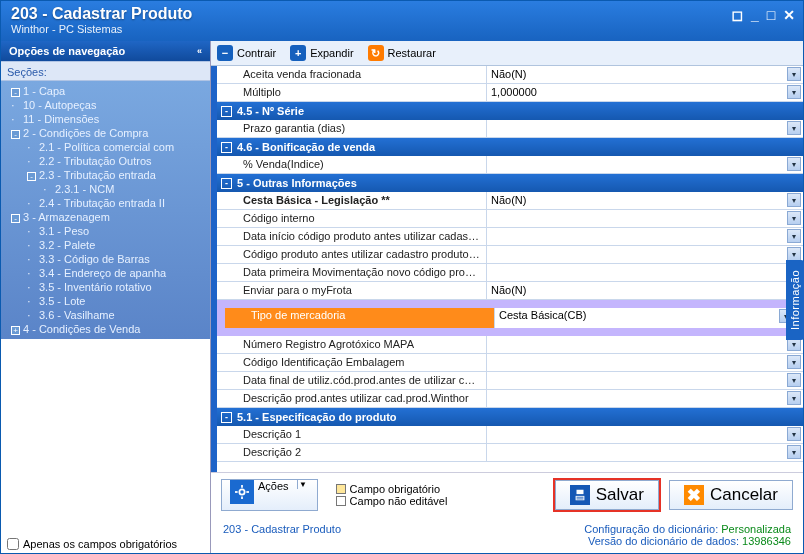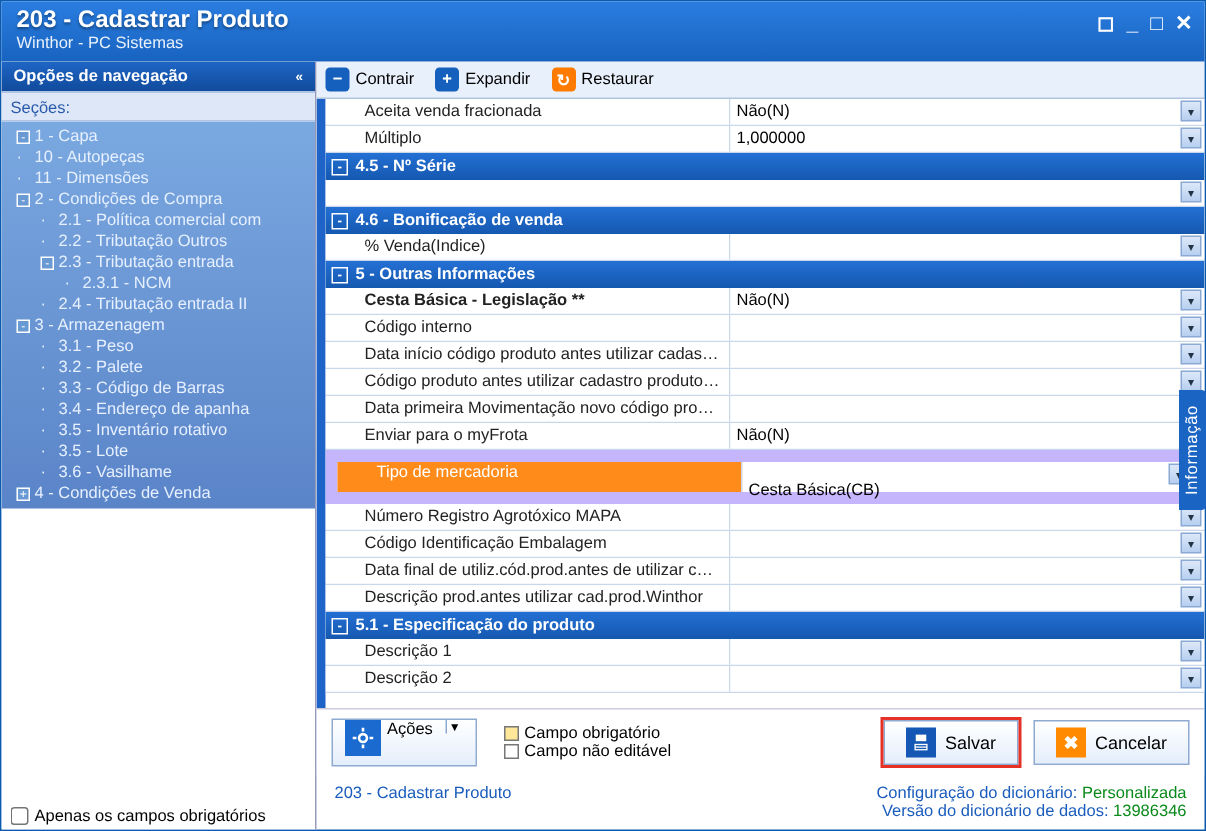--- a/index.html
+++ b/index.html
@@ -40,33 +40,33 @@
 .row { display: flex; align-items: stretch; border-bottom: 1px solid #c9d7eb; height: 18px; }
 .row .lbl { flex: 0 0 270px; padding: 2px 6px 2px 26px; color: #222; background: #fff; border-right: 1px solid #c9d7eb; overflow: hidden; white-space: nowrap; text-overflow: ellipsis; }
 .row .val { flex: 1; padding: 2px 4px; position: relative; background: #fff; }
 .row .dd { position: absolute; right: 2px; top: 1px; width: 14px; height: 14px; background: linear-gradient(#dce8f8,#b7cff0); border: 1px solid #8aa9d4; display: flex; align-items: center; justify-content: center; font-size: 8px; color: #234; }
 .sechead { background: linear-gradient(#2370d4,#1558b0); color: #fff; font-weight: bold; display: flex; align-items: center; height: 18px; }
 .sechead .exp2 { width: 11px; height: 11px; border: 1px solid #fff; margin: 0 5px 0 4px; display: flex; align-items: center; justify-content: center; font-size: 9px; line-height: 9px; }
 .sechead .stxt { padding-left: 0; }
 .row.bold .lbl { font-weight: bold; }
 .row.hl { border: 8px solid #c4b5fd; height: 36px; }
 .row.hl .lbl { background: #ff8b1a; color: #fff; font-weight: normal; padding-top: 1px; }
-.row.hl .val { padding-top: 13px; }
+.row.hl .val { padding-top: 1px; }
 .infotab { position: absolute; right: 0; top: 260px; writing-mode: vertical-rl; background: #1a64c4; color: #fff; font-size: 11px; padding: 10px 3px; border-radius: 3px 0 0 3px; letter-spacing: 0.5px; transform: rotate(180deg);}
 .footer { border-top: 1px solid #ccd; padding: 6px 10px; display: flex; align-items: center; gap: 18px; background: #fff; }
 .actbtn { display: flex; align-items: flex-start; gap: 4px; border: 1px solid #8faad0; background: linear-gradient(#fff,#e4eefb); height: 32px; padding: 0 8px; font-size: 11px; cursor: pointer; }
 .actbtn .aicon { width: 24px; height: 24px; background: #1a6ad0; display: flex; align-items: center; justify-content: center; color: #fff; }
 .actbtn .spl { border-left: 1px solid #8faad0; width: 12px; text-align: center; font-size: 8px; margin-left: 4px; }
 .legend { font-size: 11px; }
 .legend div { display: flex; align-items: center; gap: 4px; }
 .legend .box { width: 10px; height: 10px; border: 1px solid #777; }
 .legend .box.y { background: #ffe79a; }
 .legend .box.p { background: #fff; }
 .rbtns { margin-left: auto; display: flex; gap: 10px; }
-.rbtn { display: flex; align-items: center; gap: 6px; border: 1px solid #8faad0; background: linear-gradient(#fff,#e4eefb); height: 30px; padding: 0 14px; font-size: 12px; cursor: pointer; text-align: center; }
+.rbtn { display: flex; align-items: center; gap: 6px; border: 1px solid #8faad0; background: linear-gradient(#fff,#e4eefb); height: 30px; padding: 0 14px; font-size: 17px; cursor: pointer; text-align: center; }
 .rbtn.save { outline: 2px solid #e63226; }
 .rbtn .ric { width: 20px; height: 20px; display: flex; align-items: center; justify-content: center; color: #fff; }
 .ric-save { background: #1557b5; }
 .ric-cancel { background: #ff8a00; font-weight: bold; }
 .statusbar { padding: 6px 12px; font-size: 11px; display: flex; }
 .statusbar .left { color: #1a5cbc; }
 .statusbar .right { margin-left: auto; text-align: right; color: #1a5cbc; }
 .statusbar .right .v { color: #0a8a1a; }
 svg.gear { width: 14px; height: 14px; }
 svg.mag { width: 12px; height: 12px; }
@@ -141,20 +141,21 @@
           </div>
           <div class="row">
             <div class="lbl">Múltiplo</div>
             <div class="val">1,000000<span class="dd">▾</span></div>
           </div>
           <div class="sechead">
             <span class="exp2">-</span>
             <span class="stxt">4.5 - Nº Série</span>
           </div>
           <div class="row">
+            <div class="lbl">Prazo garantia (dias)</div>
             <div class="val">
               <span class="dd">▾</span>
             </div>
           </div>
           <div class="sechead">
             <span class="exp2">-</span>
             <span class="stxt">4.6 - Bonificação de venda</span>
           </div>
           <div class="row">
             <div class="lbl">% Venda(Indice)</div>

